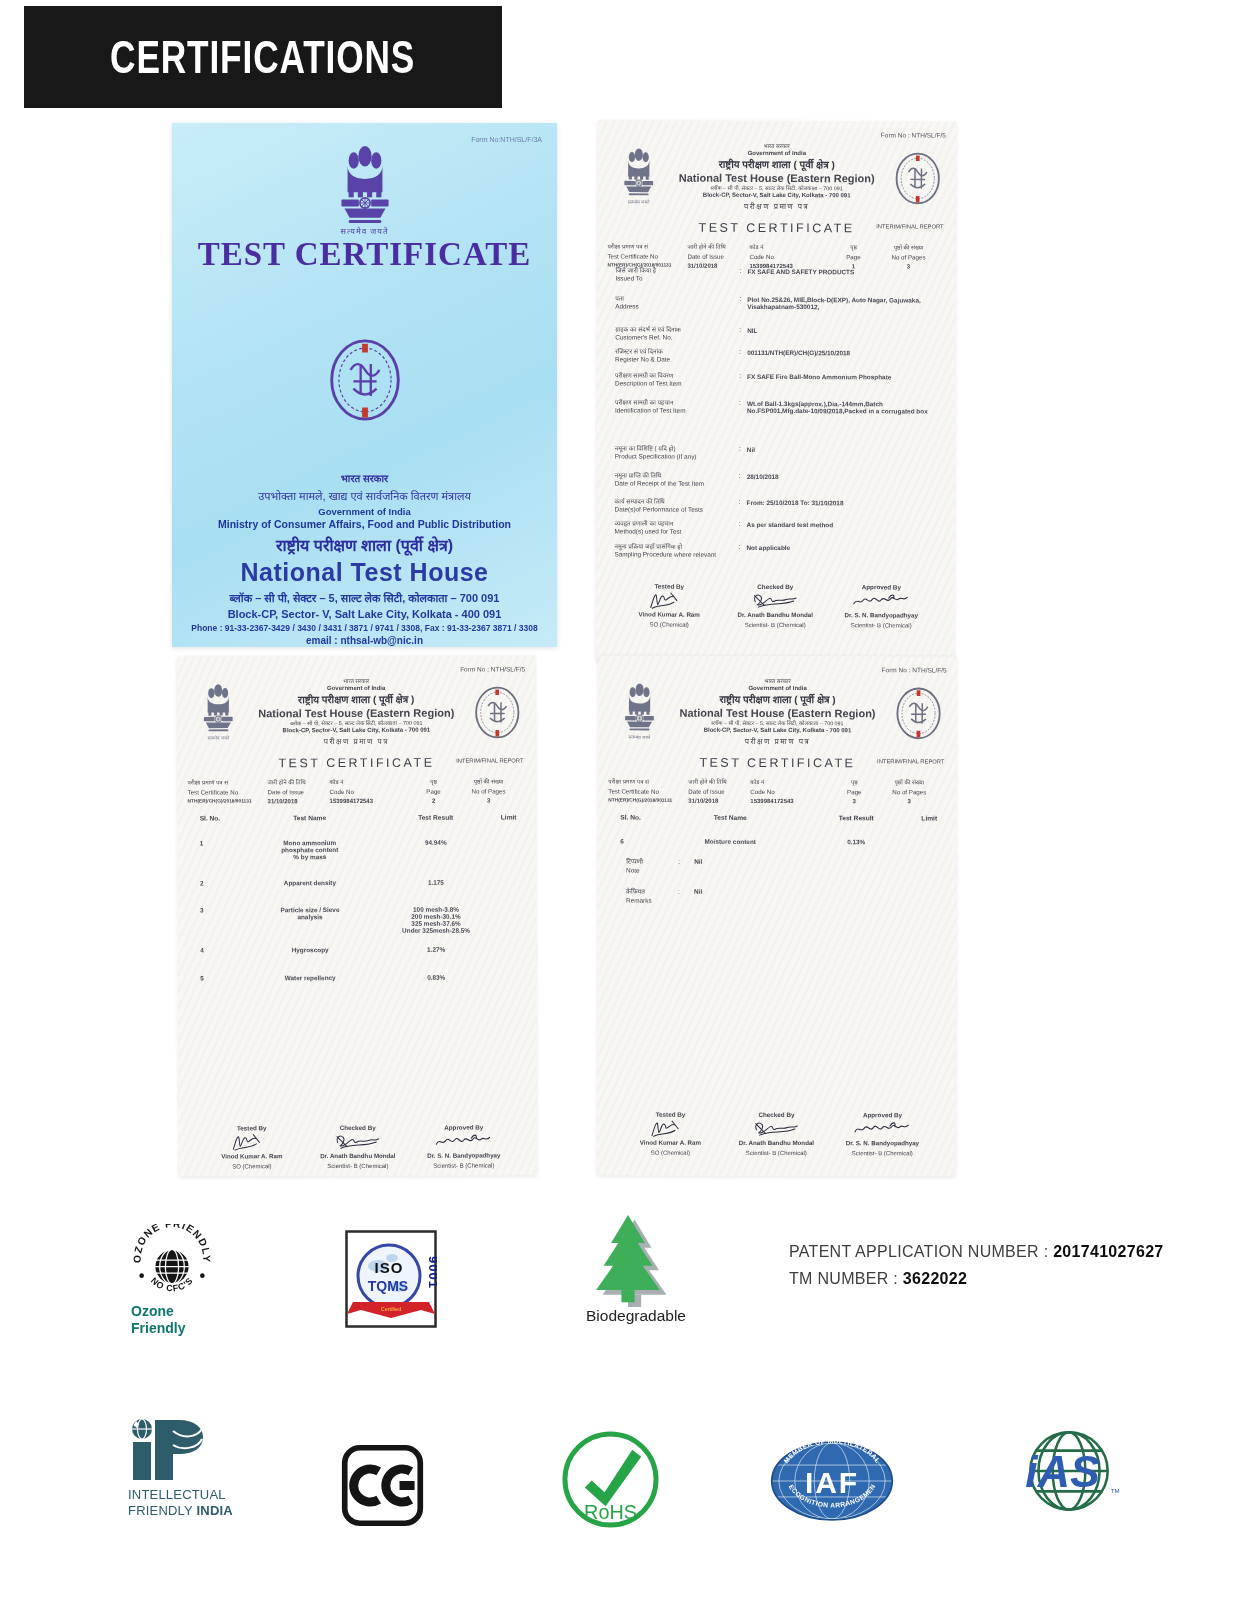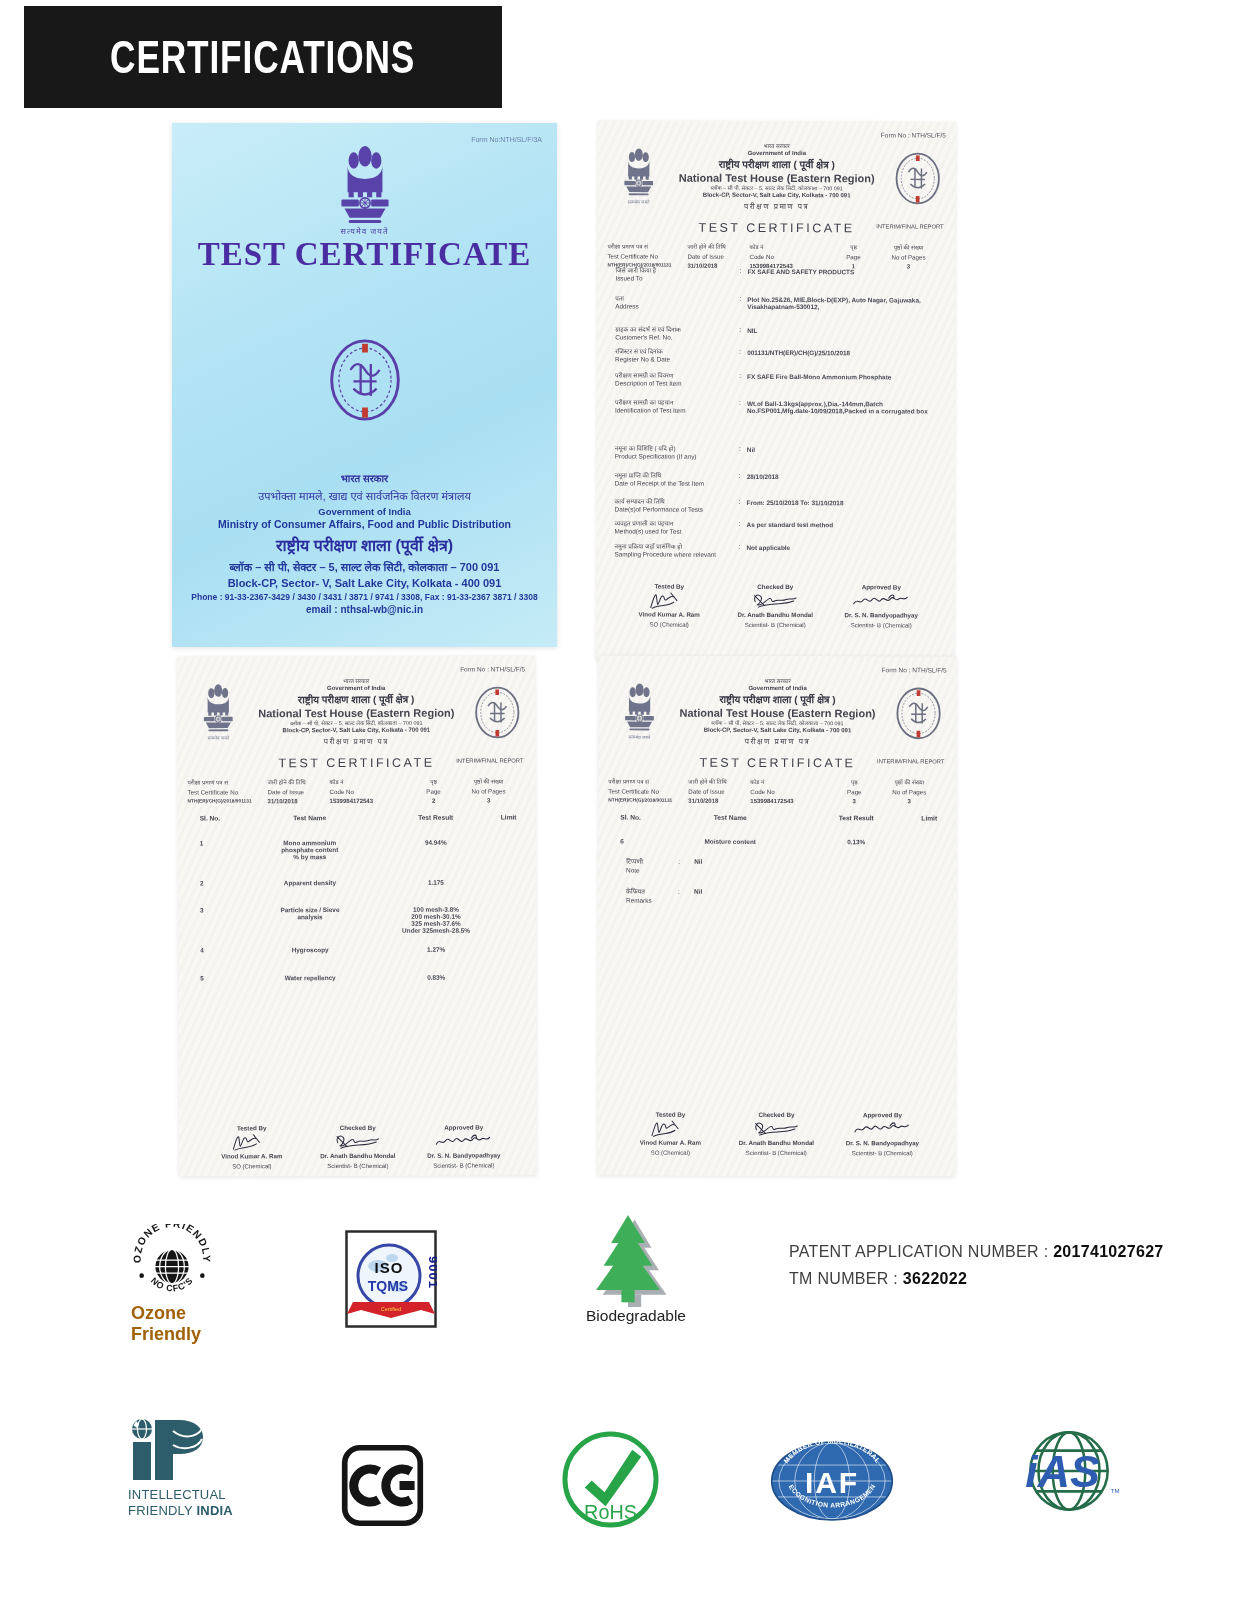--- a/index.html
+++ b/index.html
@@ -92,21 +92,21 @@
   .sig{position:absolute;left:0;right:0;display:flex;justify-content:space-between;
        text-align:center;padding:0 20px}
   .sig .sc{width:108px}
   .sig .sl{font-size:6.3px;font-weight:bold}
   .sig .sgl{height:20px;display:block;margin:1px auto 0}
   .sig .sn{font-size:6.2px;font-weight:bold}
   .sig .sr{font-size:6px;margin-top:4px}
 
   
   .ozone-svg{position:absolute;left:131px;top:1224px;width:82px;height:82px}
-  .ozcap{position:absolute;left:131px;top:1303px;font-size:18px;font-weight:bold;color:#a16207;line-height:1.18}
+  .ozcap{position:absolute;left:131px;top:1303px;font-size:14px;font-weight:bold;color:#0f766e;line-height:1.18}
   .iso-svg{position:absolute;left:345px;top:1230px;width:92px;height:98px}
   .tree-svg{position:absolute;left:590px;top:1213px;width:76px;height:94px}
   .biocap{position:absolute;left:570px;top:1307px;width:116px;text-align:right;font-size:15.5px;color:#222}
   .patent{position:absolute;left:789px;top:1243px;font-size:16px;color:#3e3e3e;letter-spacing:.3px}
   .patent .pl{margin-bottom:9px}
   .patent .pv{font-weight:bold;color:#0e0e0e}
   .ip-svg{position:absolute;left:128px;top:1418px;width:80px;height:66px}
   .ipcap{position:absolute;left:128px;top:1487px;font-size:13px;color:#2d5c6b;line-height:1.25;letter-spacing:.2px}
   .ipcap b{font-weight:bold}
   .ce-svg{position:absolute;left:340px;top:1443px;width:85px;height:85px}
@@ -185,20 +185,21 @@
   <div class="c1title">TEST CERTIFICATE</div>
   <svg class="c1seal">
       <use href="#sealsym"></use>
     </svg>
   <div class="c1block">
     <div class="b1">भारत सरकार</div>
     <div class="b2">उपभोक्ता मामले, खाद्य एवं सार्वजनिक वितरण मंत्रालय</div>
     <div class="b3">Government of India</div>
     <div class="b4">Ministry of Consumer Affairs, Food and Public Distribution</div>
     <div class="b5">राष्ट्रीय परीक्षण शाला (पूर्वी क्षेत्र)</div>
+    <div class="b6">National Test House</div>
     <div class="b7">ब्लॉक – सी पी, सेक्टर – 5, साल्ट लेक सिटी, कोलकाता – 700 091</div>
     <div class="b8">Block-CP, Sector- V, Salt Lake City, Kolkata - 400 091</div>
     <div class="b9">Phone : 91-33-2367-3429 / 3430 / 3431 / 3871 / 9741 / 3308, Fax : 91-33-2367 3871 / 3308</div>
     <div class="b10">email : nthsal-wb@nic.in</div>
   </div>
 </div>
 
 <div class="certp cert2">
   <div class="ch">
     <div class="form">Form No : NTH/SL/F/5</div>

